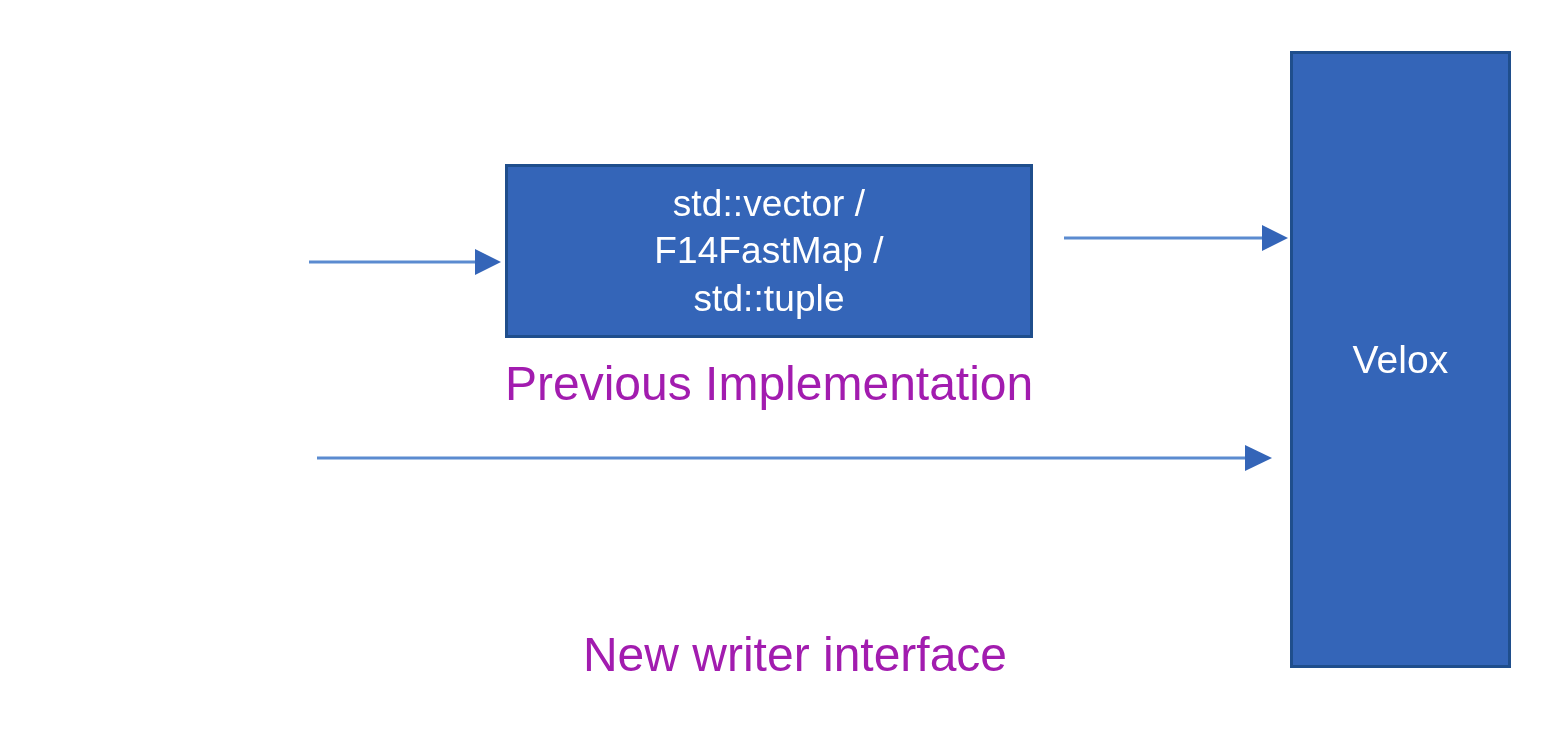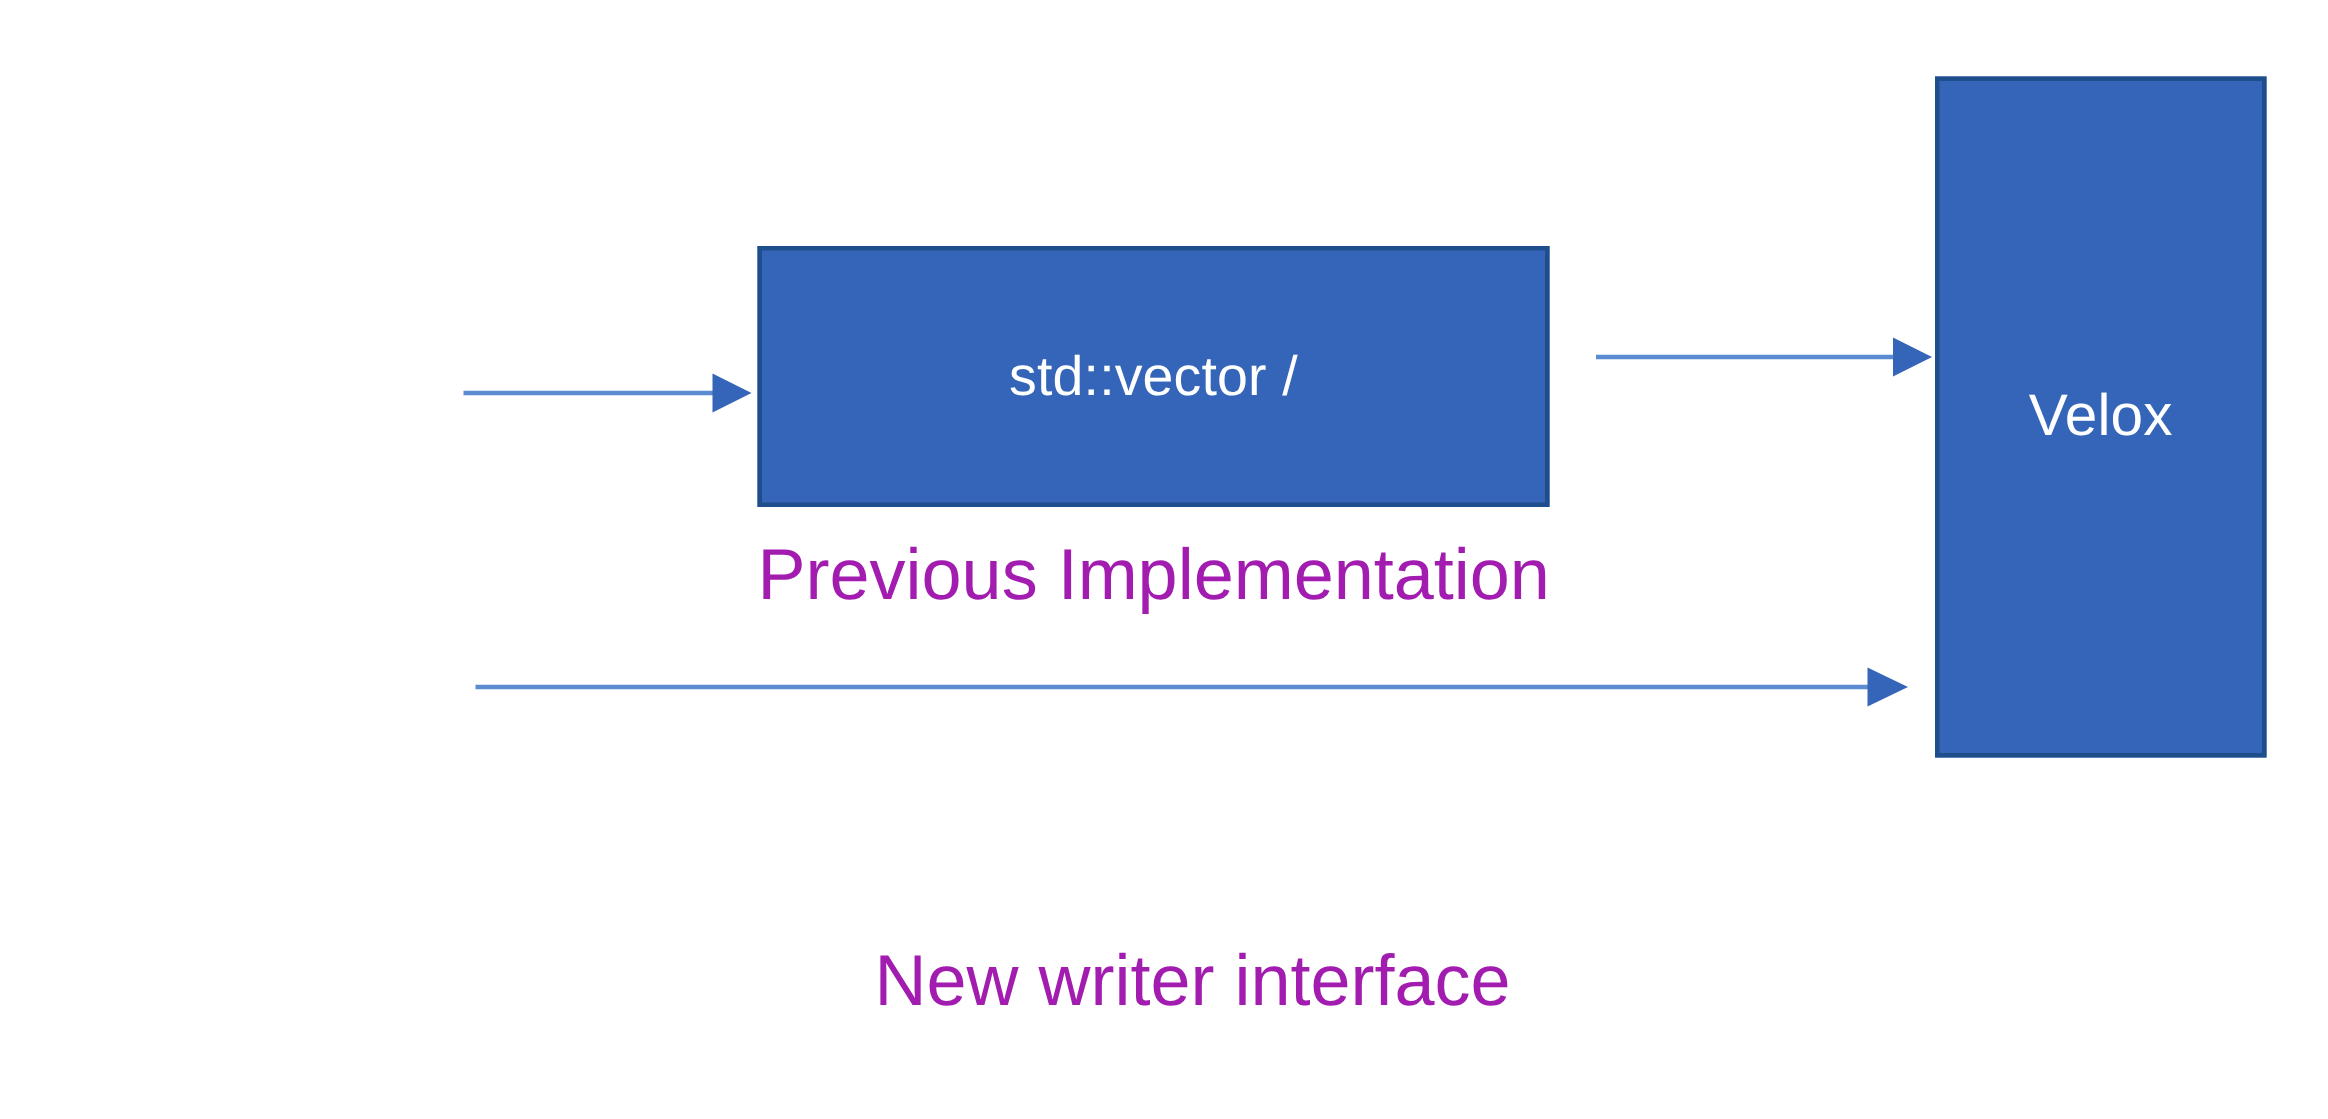--- a/index.html
+++ b/index.html
@@ -54,21 +54,21 @@
     width: 528px;
     height: 174px;
     font-size: 37px;
     line-height: 1.28;
   }
 
   #box-velox-vector {
     left: 1290px;
     top: 51px;
     width: 221px;
-    height: 454px;
+    height: 617px;
     font-size: 39px;
     align-items: center;
   }
 
   
   .caption {
     position: absolute;
     color: #a21caf;
     font-size: 48px;
     line-height: 1.38;
@@ -99,20 +99,22 @@
   #arrow-fn-to-velox  { left: 313px;  top: 441px; width: 965px;  height: 34px; }
 </style>
 </head>
 <body>
 
 <div id="canvas">
 
 
   <div class="box" id="box-previous-impl">
     <span class="line">std::vector /</span>
+    <span class="line">F14FastMap /</span>
+    <span class="line">std::tuple</span>
   </div>
 
   <div class="box" id="box-velox-vector">
     <span class="line">Velox</span>
   </div>
 
   <div class="caption" id="caption-previous-implementation">Previous Implementation</div>
 
   <div class="caption" id="caption-new-writer">
     <span class="line">New writer interface</span>

